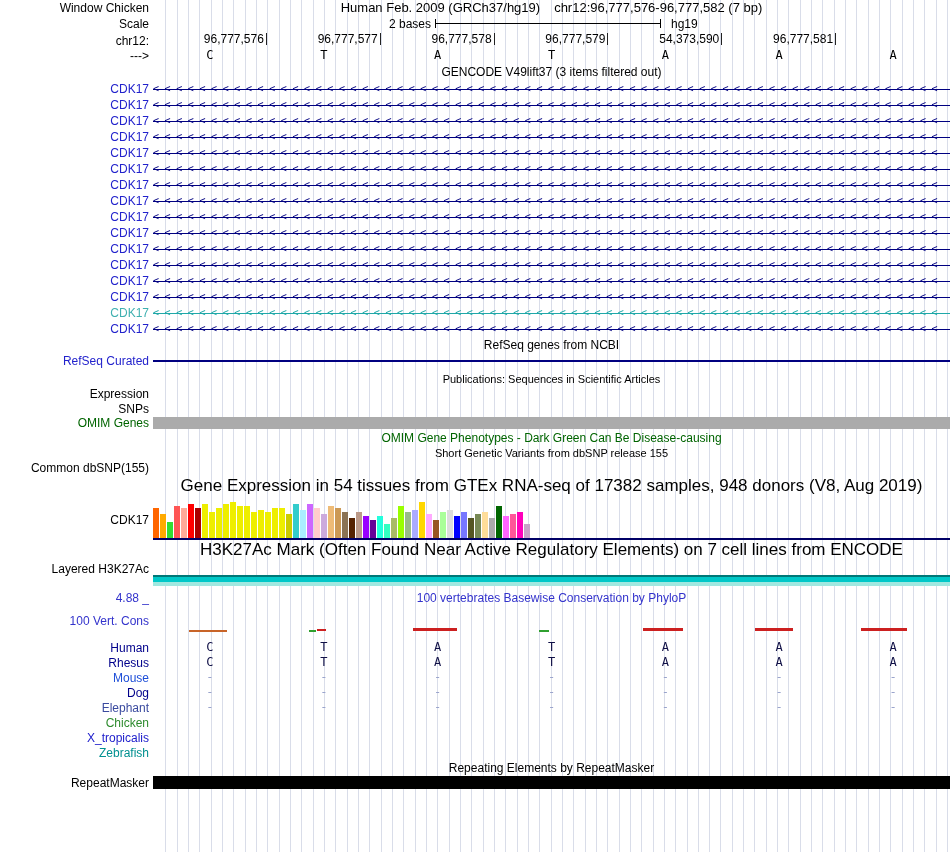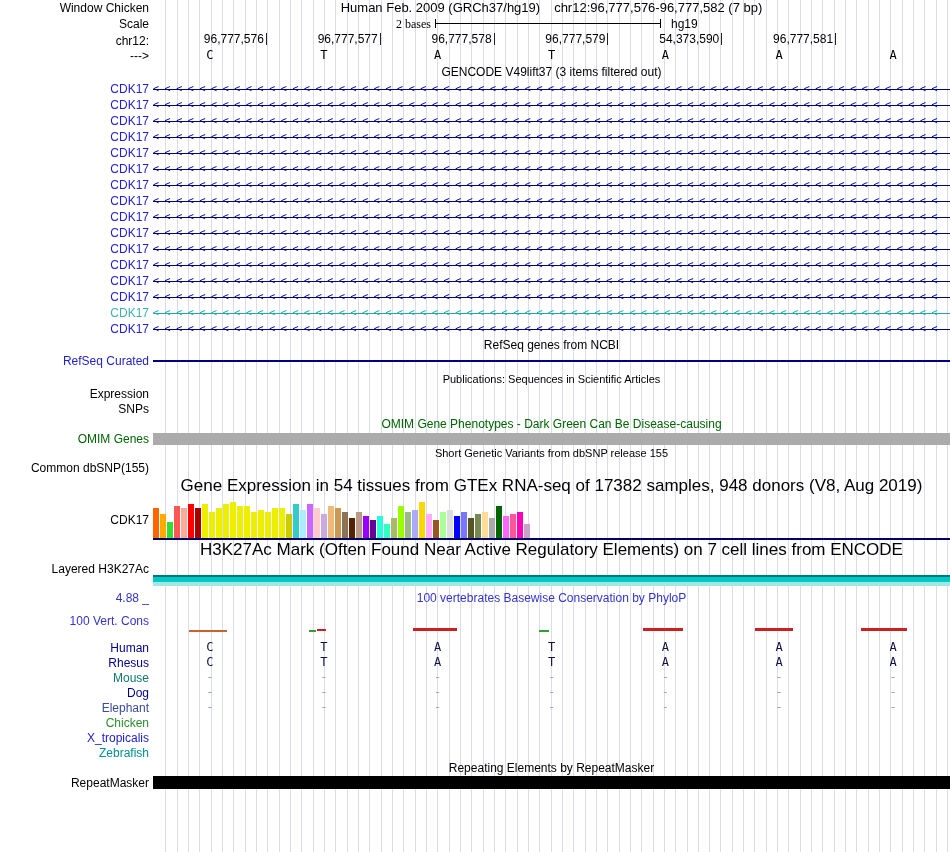--- a/index.html
+++ b/index.html
@@ -20,21 +20,21 @@
   .t11{font-size:11px;line-height:14px;}
   .t12{font-size:12px;line-height:16px;}
   .t13{font-size:17px;line-height:16px;}
   .blue{color:var(--labelblue);}
   .consblue{color:var(--consblue);}
   .green{color:var(--omimgreen);}
   .orange{color:var(--gapsorange);}
   
   .hdr-wrap{display:flex;justify-content:center;gap:14px;line-height:15px;font-size:13px;}
   
-  .scale-text{position:absolute;left:0;width:278px;text-align:right;top:1px;line-height:15px;font-family:Liberation Serif, serif;}
+  .scale-text{position:absolute;left:0;width:278px;text-align:right;top:1px;line-height:15px;}
   .scale-bar{position:absolute;left:282px;width:226px;top:3px;height:9px;border-left:1px solid #000;border-right:1px solid #000;
     background-image:linear-gradient(#000,#000);background-size:100% 1px;background-position:0 center;background-repeat:no-repeat;}
   .scale-db{position:absolute;left:518px;top:1px;line-height:15px;}
   
   .grid7{display:grid;grid-template-columns:repeat(7,1fr);width:100%;height:100%;}
   .pos-cell{height:12px;line-height:12px;text-align:right;padding-right:2px;font-size:12px;}
   .pos-cell.tick{border-right:1px solid #222;}
   .base-cell{text-align:center;font-family:"DejaVu Sans Mono",monospace;font-size:12px;line-height:15px;}
   
   .gencode-row{height:16px;}
@@ -230,29 +230,29 @@
     </div>
     <div class="row" style="height:15px">
       <div class="lbl t12">Expression</div>
       <div class="trk"></div>
     </div>
     <div class="row" style="height:15px">
       <div class="lbl t12">SNPs</div>
       <div class="trk"></div>
     </div>
 
-    <div class="row" style="height:16px">
-      <div class="lbl"></div>
-      <div class="trk center t12 green">OMIM Gene Phenotypes - Dark Green Can Be Disease-causing</div>
-    </div>
     <div class="row" style="height:14px">
       <div class="lbl t12 green" style="line-height:14px">OMIM Genes</div>
       <div class="trk">
           <div class="omim-bar"></div>
         </div>
+    </div>
+    <div class="row" style="height:16px">
+      <div class="lbl"></div>
+      <div class="trk center t12 green">OMIM Gene Phenotypes - Dark Green Can Be Disease-causing</div>
     </div>
 
     <div class="row" style="height:14px">
       <div class="lbl"></div>
       <div class="trk center t11">Short Genetic Variants from dbSNP release 155</div>
     </div>
     <div class="row" style="height:16px">
       <div class="lbl t12">Common dbSNP(155)</div>
       <div class="trk"></div>
     </div>
@@ -380,21 +380,21 @@
               <div class="base-cell" style="color: rgb(16, 16, 70);">T</div>
               <div class="base-cell" style="color: rgb(16, 16, 70);">A</div>
               <div class="base-cell" style="color: rgb(16, 16, 70);">T</div>
               <div class="base-cell" style="color: rgb(16, 16, 70);">A</div>
               <div class="base-cell" style="color: rgb(16, 16, 70);">A</div>
               <div class="base-cell" style="color: rgb(16, 16, 70);">A</div>
             </div>
           </div>
         </div>
         <div class="row" style="height: 15px;">
-          <div class="lbl t12" style="color: #0f766e;">Mouse</div>
+          <div class="lbl t12" style="color: #1d4ed8;">Mouse</div>
           <div class="trk">
             <div class="grid7">
               <div class="base-cell" style="color: rgb(154, 164, 204);">-</div>
               <div class="base-cell" style="color: rgb(154, 164, 204);">-</div>
               <div class="base-cell" style="color: rgb(154, 164, 204);">-</div>
               <div class="base-cell" style="color: rgb(154, 164, 204);">-</div>
               <div class="base-cell" style="color: rgb(154, 164, 204);">-</div>
               <div class="base-cell" style="color: rgb(154, 164, 204);">-</div>
               <div class="base-cell" style="color: rgb(154, 164, 204);">-</div>
             </div>

